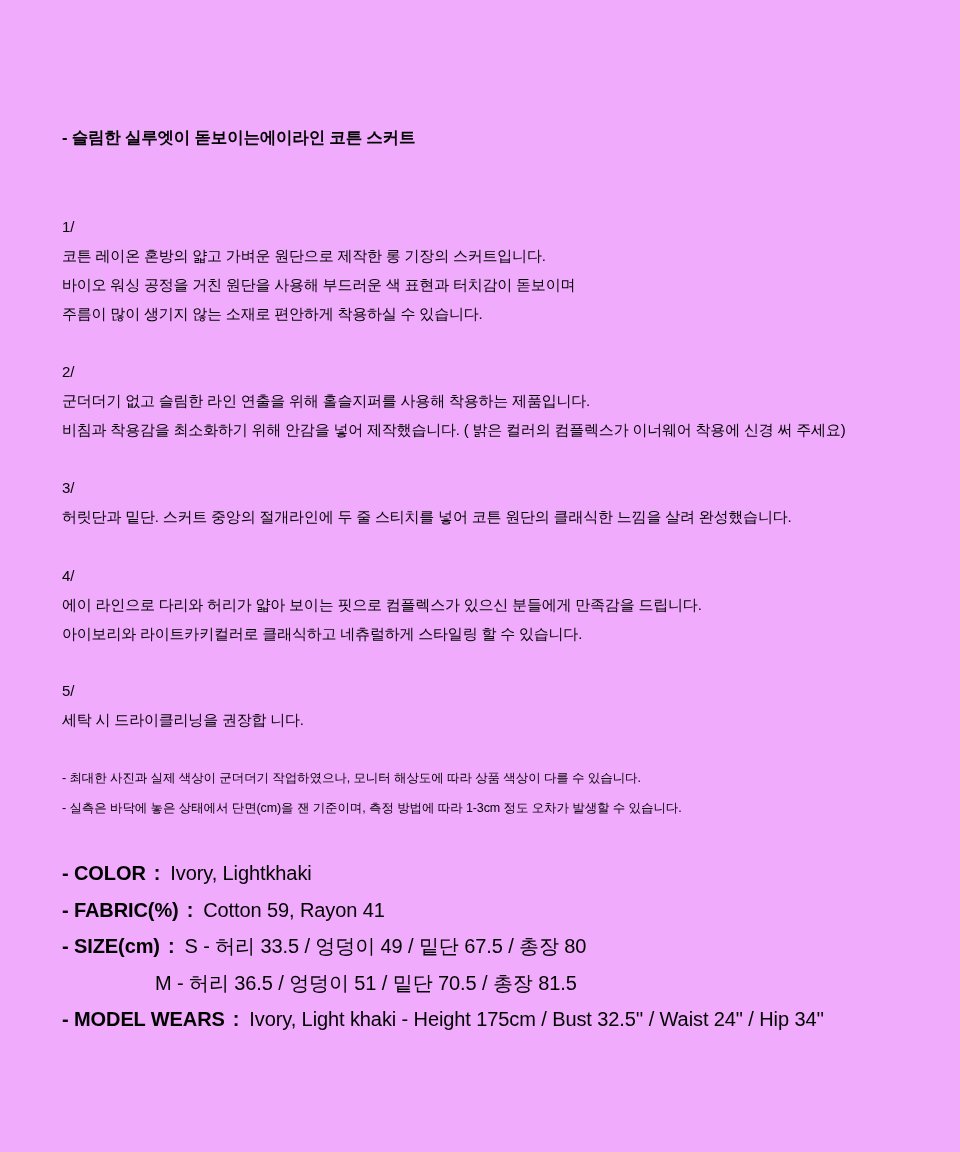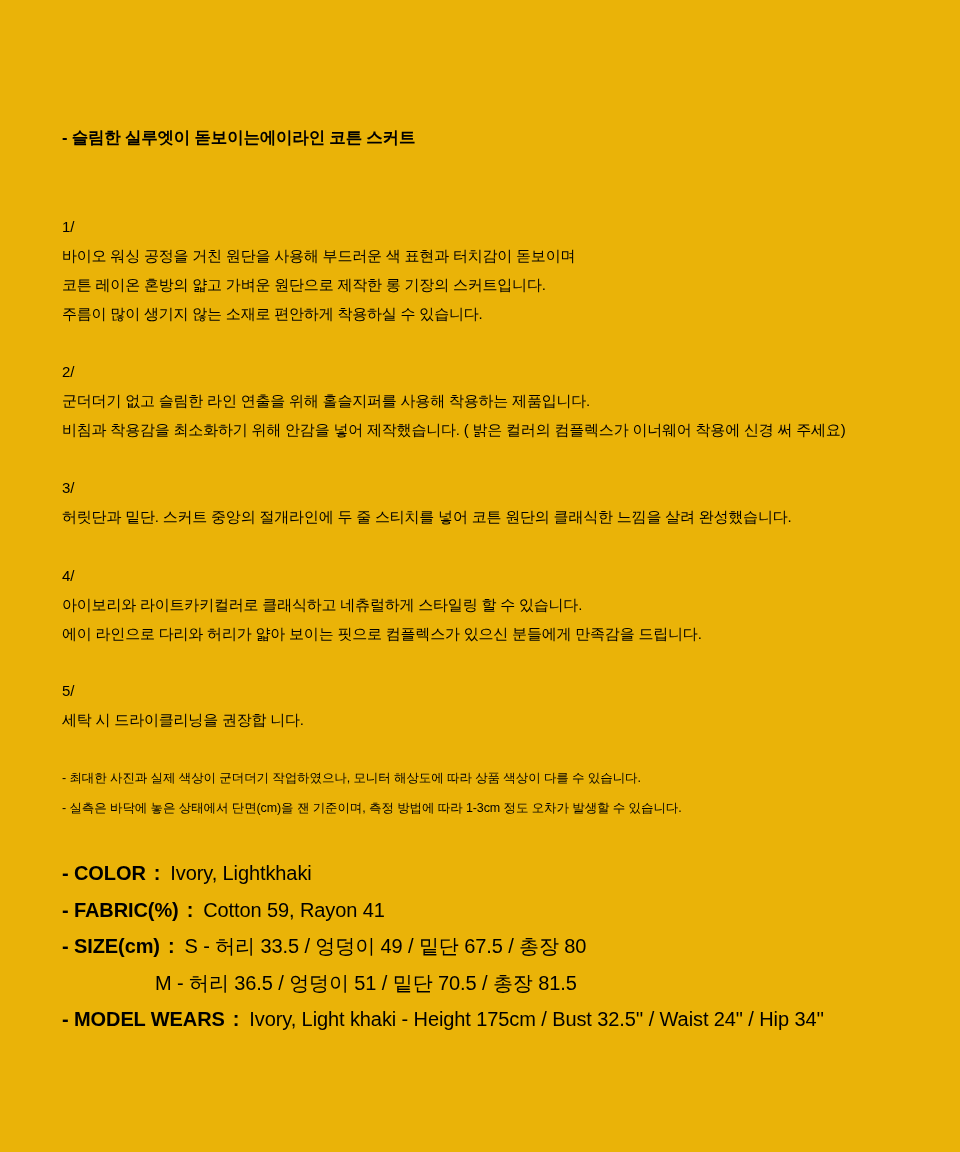--- a/index.html
+++ b/index.html
@@ -4,21 +4,21 @@
 <style>
   html, body {
     margin: 0;
     padding: 0;
     background: #ffffff;
   }
   .page {
     position: relative;
     width: 960px;
     height: 1152px;
-    background: #eab308;
+    background: #f0abfc;
     color: #000000;
     font-family: "Liberation Sans", "DejaVu Sans", sans-serif;
     overflow: hidden;
   }
   .title {
     position: absolute;
     left: 62px;
     top: 127px;
     font-size: 16.5px;
     font-weight: 700;
@@ -73,40 +73,40 @@
 </style>
 </head>
 <body>
 
 <div class="page">
 
   <div class="title">- 슬림한 실루엣이 돋보이는에이라인 코튼 스커트</div>
 
   <div class="section" id="sec1">
     <div>1/</div>
+    <div>코튼 레이온 혼방의 얇고 가벼운 원단으로 제작한 롱 기장의 스커트입니다.</div>
     <div>바이오 워싱 공정을 거친 원단을 사용해 부드러운 색 표현과 터치감이 돋보이며</div>
-    <div>코튼 레이온 혼방의 얇고 가벼운 원단으로 제작한 롱 기장의 스커트입니다.</div>
     <div>주름이 많이 생기지 않는 소재로 편안하게 착용하실 수 있습니다.</div>
   </div>
 
   <div class="section" id="sec2">
     <div>2/</div>
     <div>군더더기 없고 슬림한 라인 연출을 위해 홀슬지퍼를 사용해 착용하는 제품입니다.</div>
     <div>비침과 착용감을 최소화하기 위해 안감을 넣어 제작했습니다. ( 밝은 컬러의 컴플렉스가 이너웨어 착용에 신경 써 주세요)</div>
   </div>
 
   <div class="section" id="sec3">
     <div>3/</div>
     <div>허릿단과 밑단. 스커트 중앙의 절개라인에 두 줄 스티치를 넣어 코튼 원단의 클래식한 느낌을 살려 완성했습니다.</div>
   </div>
 
   <div class="section" id="sec4">
     <div>4/</div>
+    <div>에이 라인으로 다리와 허리가 얇아 보이는 핏으로 컴플렉스가 있으신 분들에게 만족감을 드립니다.</div>
     <div>아이보리와 라이트카키컬러로 클래식하고 네츄럴하게 스타일링 할 수 있습니다.</div>
-    <div>에이 라인으로 다리와 허리가 얇아 보이는 핏으로 컴플렉스가 있으신 분들에게 만족감을 드립니다.</div>
   </div>
 
   <div class="section" id="sec5">
     <div>5/</div>
     <div>세탁 시 드라이클리닝을 권장합 니다.</div>
   </div>
 
   <div class="notes">
     <div>- 최대한 사진과 실제 색상이 군더더기 작업하였으나, 모니터 해상도에 따라 상품 색상이 다를 수 있습니다.</div>
     <div>- 실측은 바닥에 놓은 상태에서 단면(cm)을 잰 기준이며, 측정 방법에 따라 1-3cm 정도 오차가 발생할 수 있습니다.</div>

